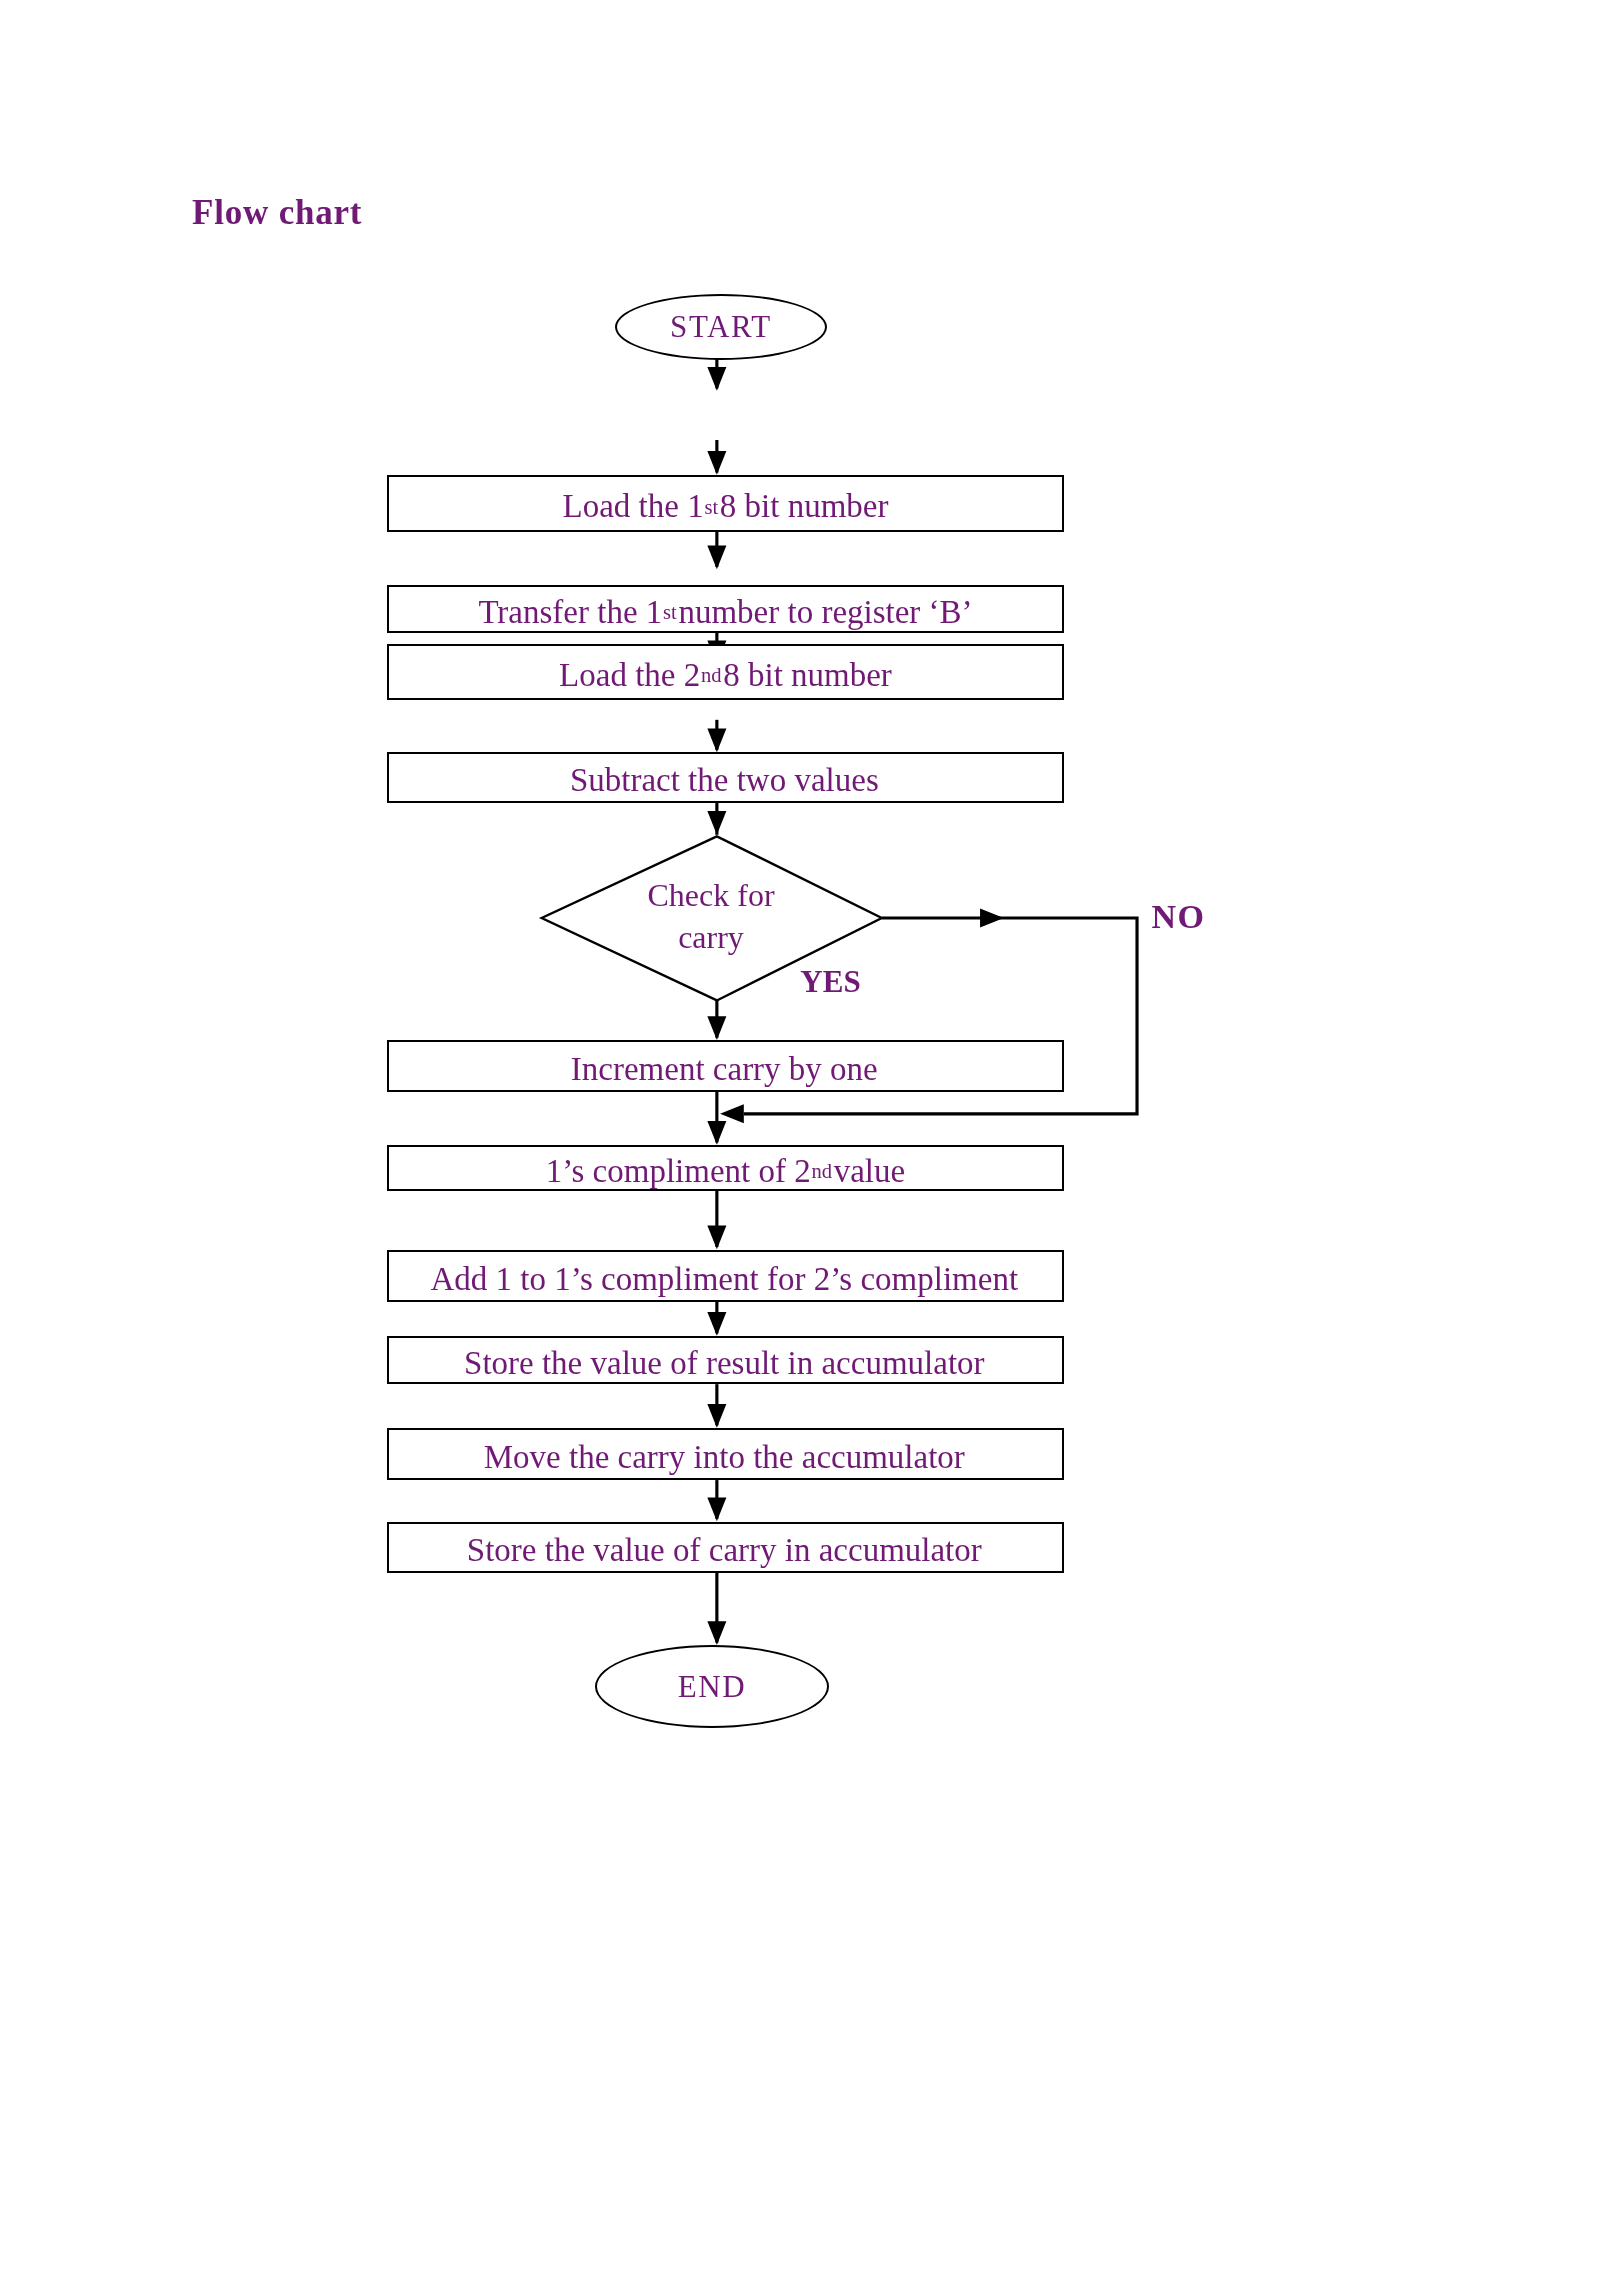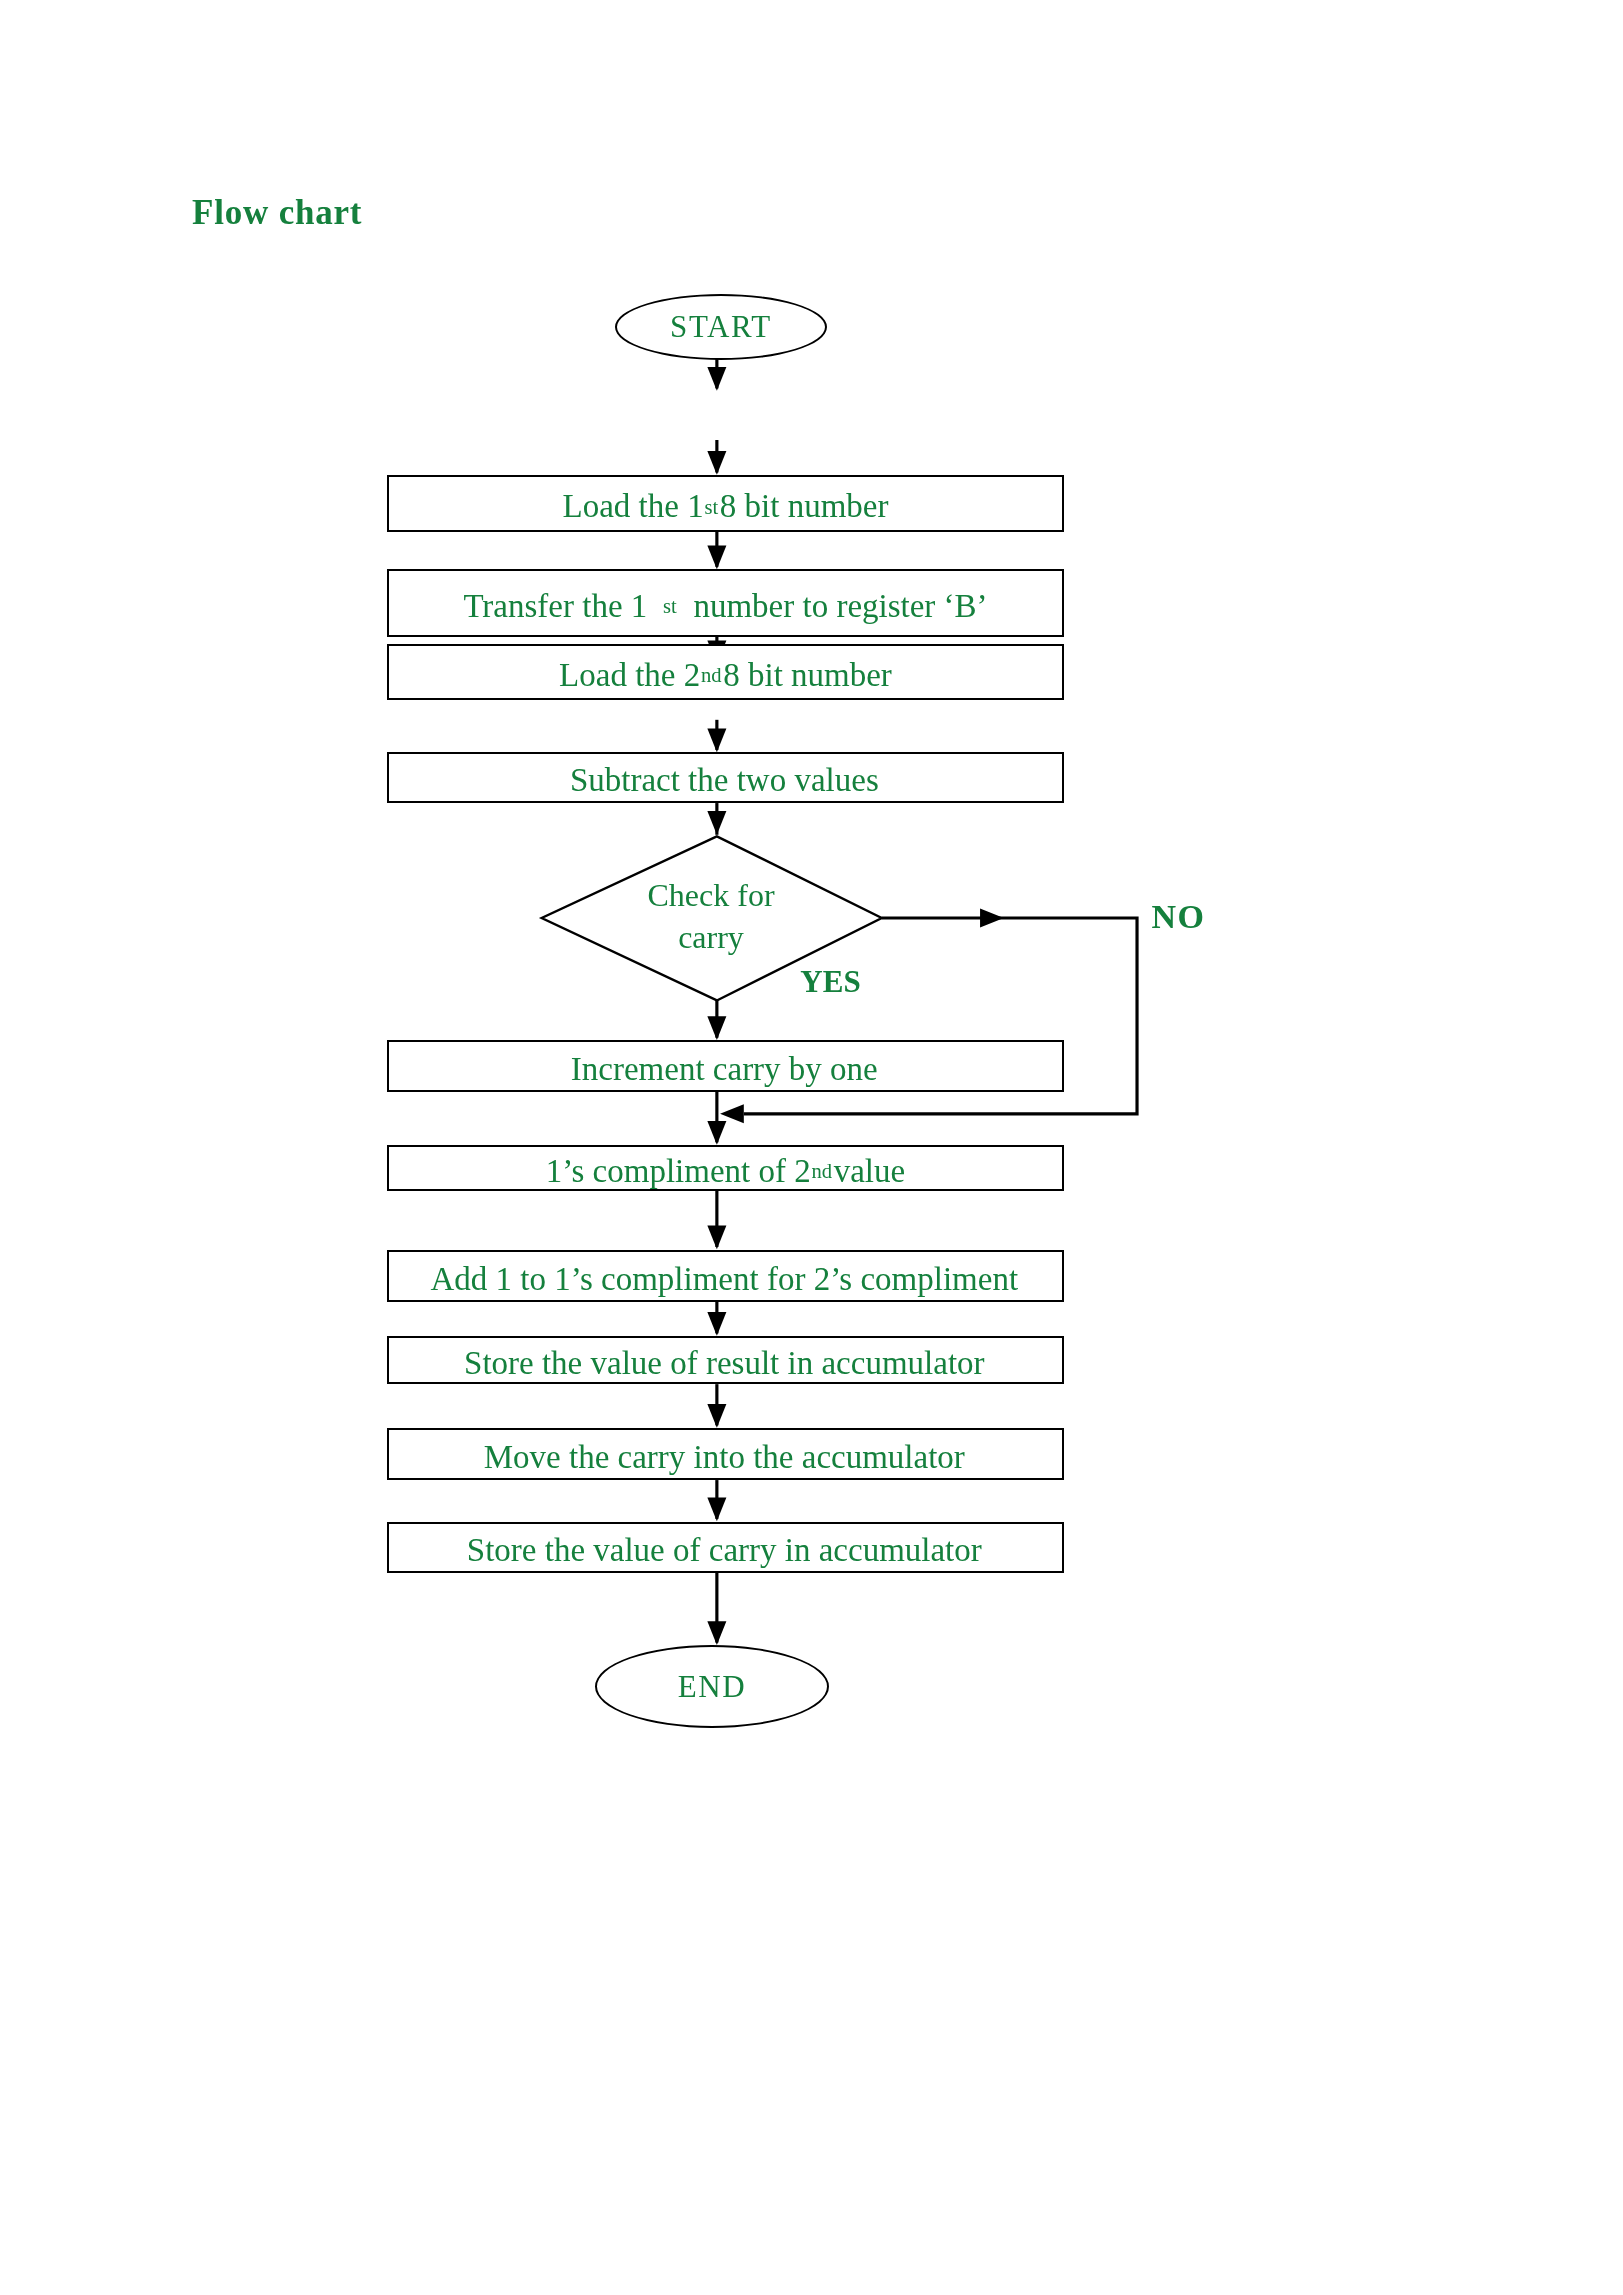--- a/index.html
+++ b/index.html
@@ -1,21 +1,21 @@
 <!DOCTYPE html>
 <html style="font-size:12.7px"><head>
 <meta charset="utf-8">
 <style>
   html,body{margin:0;padding:0;background:#ffffff;}
   #canvas{
     position:relative;
     width:1624px;height:2295px;
     background:#ffffff;
     font-family:"Liberation Serif", serif;
-    color:#15803d;
+    color:#701a75;
     overflow:hidden;
   }
   #connectors{position:absolute;left:0;top:0;width:1624px;height:2295px;}
   .title{
     position:absolute;left:192px;top:193px;
     font-size:35px;font-weight:bold;letter-spacing:0.8px;
   }
   .oval{
     position:absolute;
     border:2.4px solid #000;border-radius:50%;
@@ -92,21 +92,21 @@
   </div>
   <div class="oval" style="left:595px;top:1645px;width:230px;height:79px;">
     <span>END</span>
   </div>
 
   <div class="pbox" style="top:475px;height:57px;">
     <span>Load the 1</span>
       <sup>st</sup>
       <span> 8 bit number</span>
   </div>
-  <div class="pbox" style="top:569px;height:68px;gap:15px;">
+  <div class="pbox" style="top:585px;height:48px;">
     <span>Transfer the 1</span>
       <sup>st</sup>
       <span> number to register ‘B’</span>
   </div>
   <div class="pbox" style="top:644px;height:56px;">
     <span>Load the 2</span>
       <sup>nd</sup>
       <span> 8 bit number</span>
   </div>
   <div class="pbox" style="top:752px;height:51px;">

